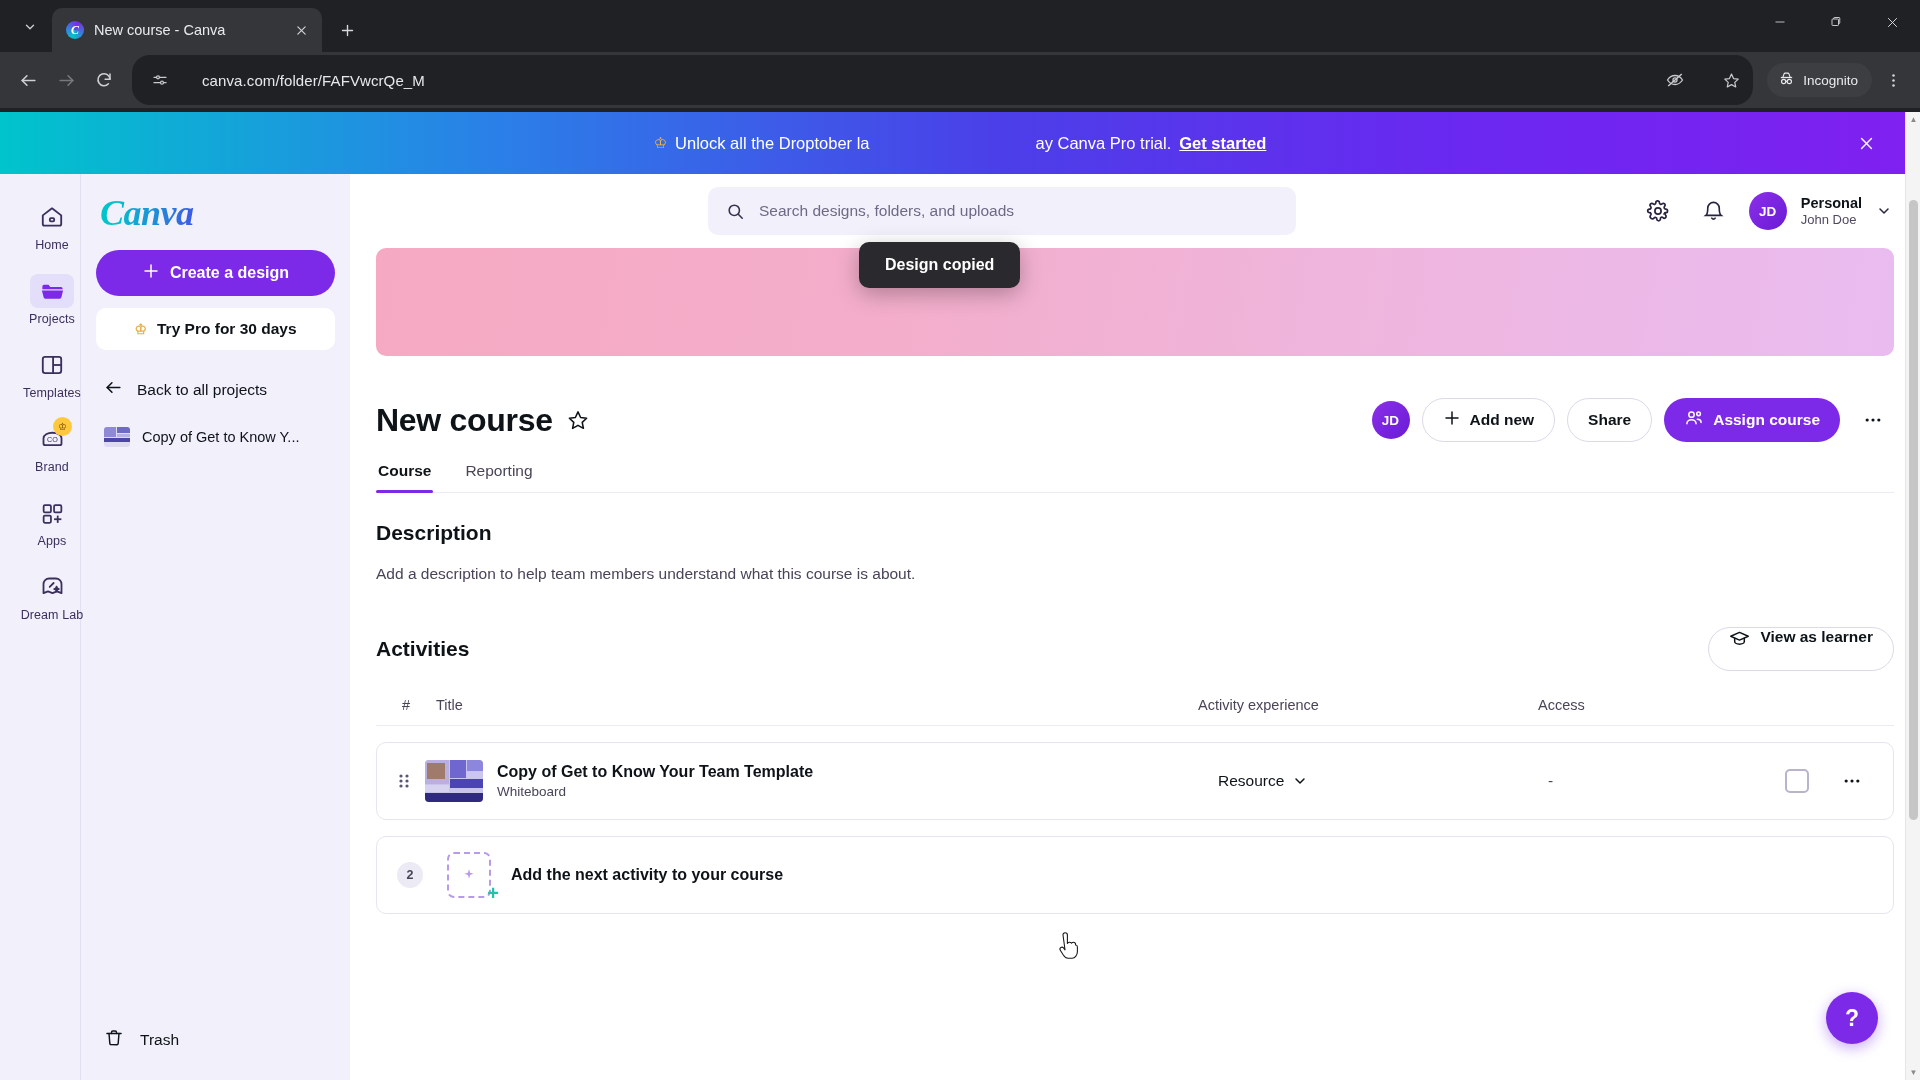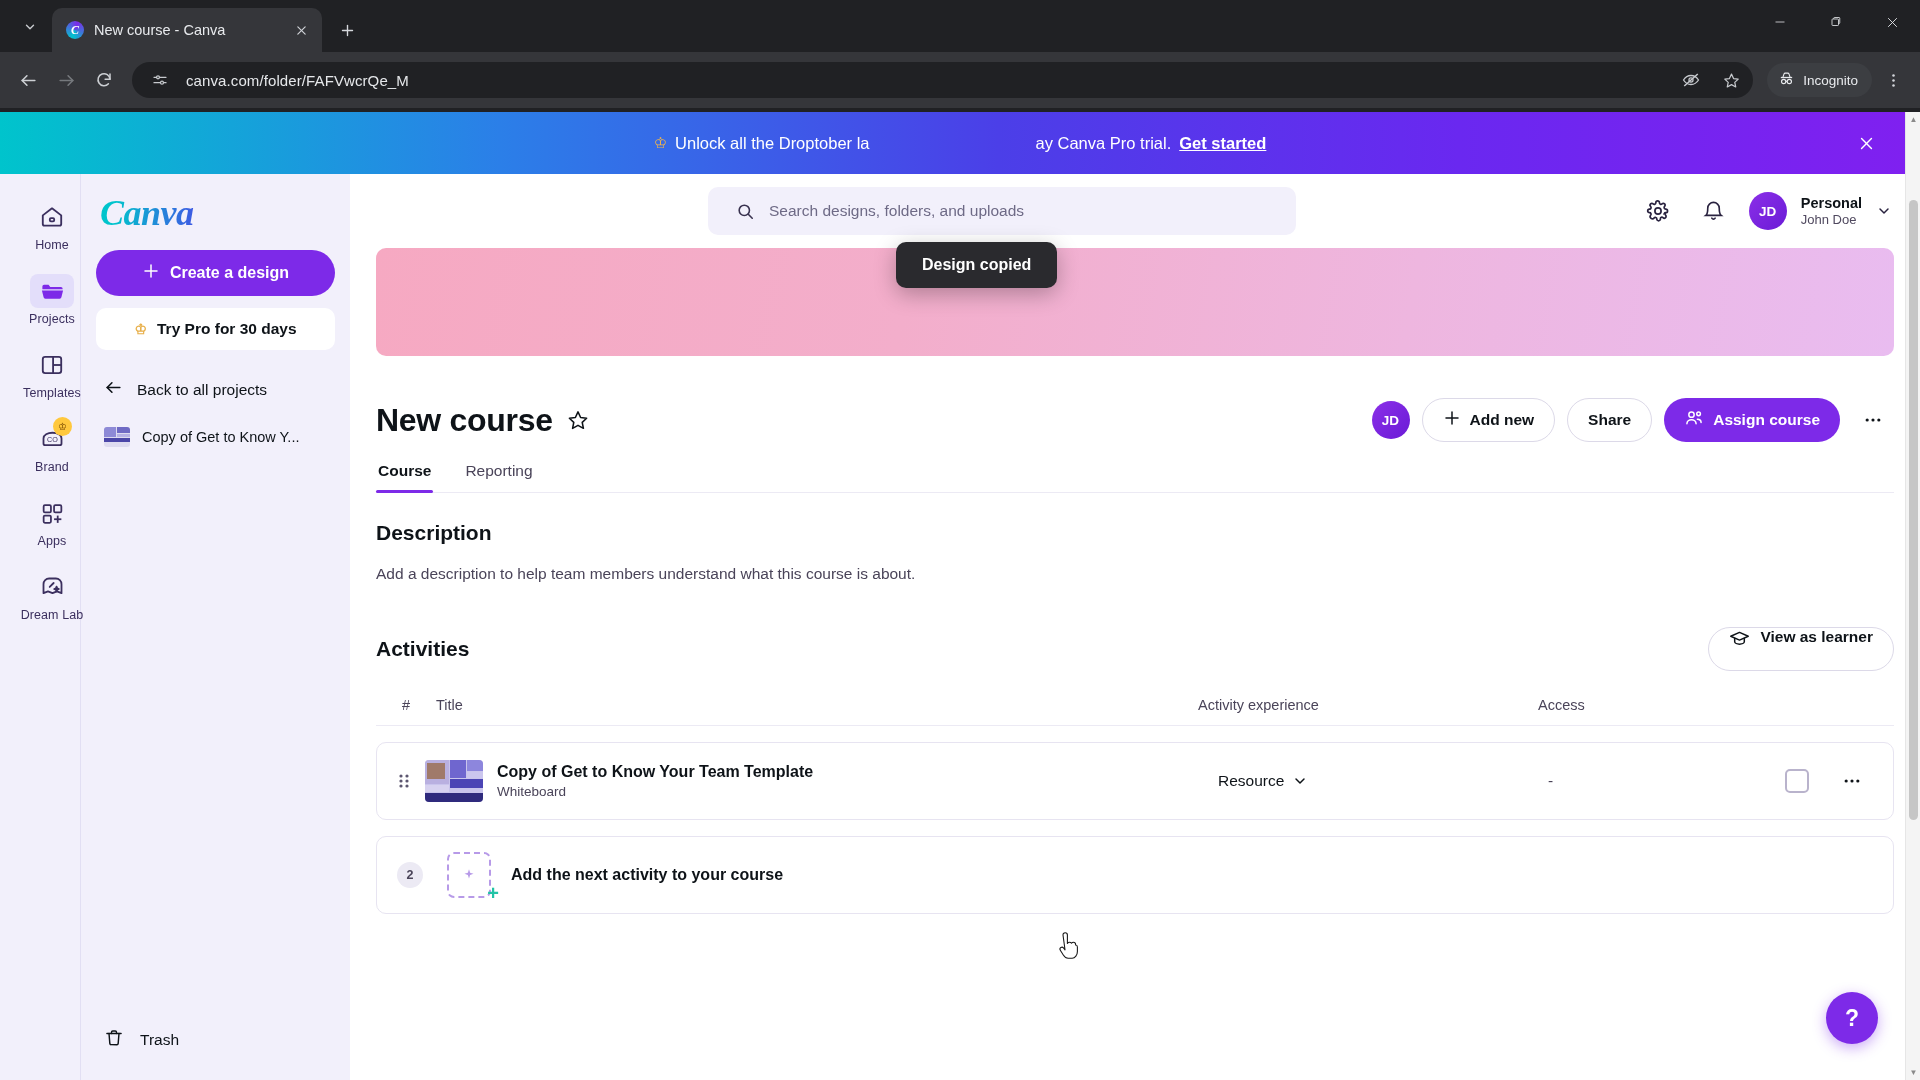--- a/index.html
+++ b/index.html
@@ -56,22 +56,22 @@
   .toolbar {
     height: 56px; background: #35363a; display: flex; align-items: center;
     padding: 0 10px; gap: 2px;
   }
   .tb-icon {
     width: 36px; height: 36px; border-radius: 50%; display:flex;
     align-items:center; justify-content:center; color:#cdd0d4; flex:none;
   }
   .tb-icon.disabled { color: #76797d; }
   .omnibox {
-    flex: 1; height: 36px; background: #202124; border-radius: 18px;
-    display: flex; align-items: center; padding: 0 8px 0 14px; gap: 12px;
+    flex: 1; height: 50px; background: #202124; border-radius: 18px;
+    display: flex; align-items: center; padding: 0 8px 0 14px; gap: 28px;
     margin: 0 8px; min-width: 0;
   }
   .omnibox .url { color: #e6e8eb; font-size: 15px; white-space: nowrap; letter-spacing:.1px;}
   .omnibox .spacer { flex: 1; }
   .omni-ic { width:28px; height:28px; display:flex; align-items:center; justify-content:center; color:#c7cace; flex:none;}
   .incognito-pill {
     height: 34px; border-radius: 17px; background: #3c3e42; display: flex;
     align-items: center; gap: 8px; padding: 0 14px 0 11px; color: #e8eaed;
     font-size: 13.5px; margin-left: 4px; flex:none;
   }
@@ -166,21 +166,21 @@
   
   .main {
     flex: 1; background: #fff; position: relative; overflow: hidden;
   }
   .topbar {
     height: 74px; display: flex; align-items: center; padding: 0 28px;
     gap: 18px; background:#fff;
   }
   .search {
     width: 588px; height: 48px; background: #f2f0fb; border-radius: 10px;
-    display: flex; align-items: center; gap: 14px; padding: 0 28px;
+    display: flex; align-items: center; gap: 14px; padding: 0 18px;
     margin-left: 330px;
   }
   .search input {
     border: none; outline: none; background: transparent; font-size: 15.5px;
     color: #0e1318; width: 100%; font-family: "Liberation Sans", sans-serif;
   }
   .search input::placeholder { color: #6e6a86; }
   .topbar-right { margin-left: auto; display: flex; align-items: center; gap: 14px; }
   .round-ico {
     width: 42px; height: 42px; border-radius: 50%; display: flex;
@@ -282,21 +282,21 @@
   .add-thumb {
     width: 44px; height: 46px; border: 2px dashed #b79ae8; border-radius: 7px;
     position: relative; display: flex; align-items: center; justify-content: center;
     color: #b79ae8; margin-right: 20px; flex:none;
   }
   .add-plus { position: absolute; right: -10px; bottom: -9px; color: #22c3a6; font-size: 20px; font-weight: 700;}
   .row2-text { font-size: 16px; font-weight: 700; color: #0e1318; }
 
   
   .toast {
-    position: absolute; left: 896px; top: 130px; z-index: 50;
+    position: absolute; left: 859px; top: 130px; z-index: 50;
     background: #2a2a2e; color: #fff; border-radius: 10px;
     padding: 14px 26px; font-size: 16px; font-weight: 700;
     box-shadow: 0 6px 22px rgba(0,0,0,.28);
   }
 
   
   .fab {
     position: absolute; right: 42px; bottom: 36px; width: 52px; height: 52px;
     border-radius: 50%; background: #7d2ae8; color: #fff; font-size: 23px;
     font-weight: 700; display: flex; align-items: center; justify-content: center;

